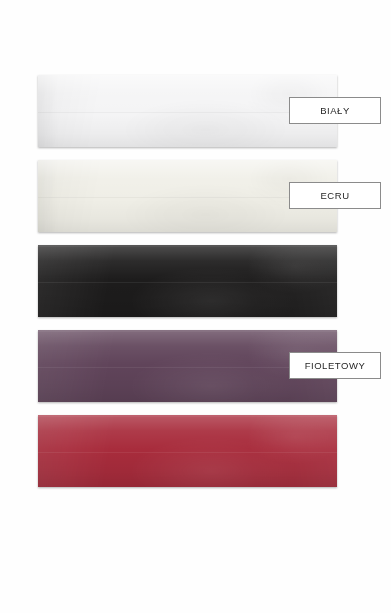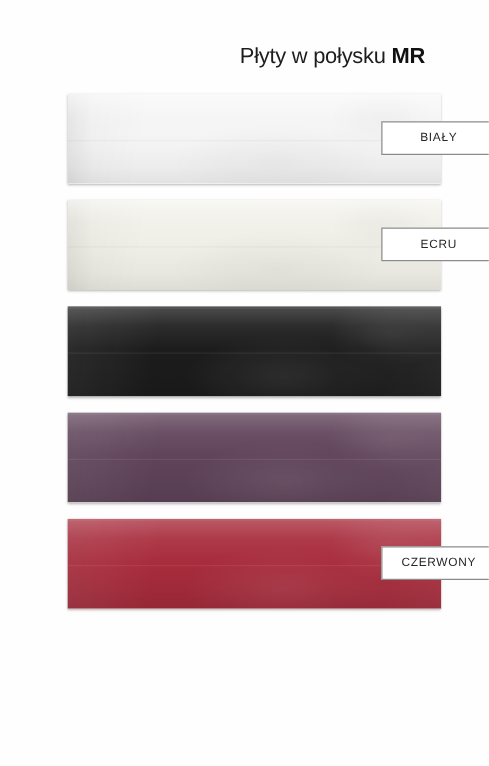--- a/index.html
+++ b/index.html
@@ -40,21 +40,21 @@
     font-size: 17.5px;
     font-weight: 700;
     color: #111111;
     letter-spacing: -0.2px;
   }
 
   
   .panel-list {
     position: absolute;
     top: 75px;
-    left: 16px;
+    left: 0;
     width: 369px;
     text-decoration: underline;
   }
   .panel-row {
     position: relative;
     height: 72px;
     margin-bottom: 13px;
   }
   .panel {
     position: absolute;
@@ -140,23 +140,20 @@
     color: #262626;
     letter-spacing: 0.55px;
     line-height: 1;
   }
 </style>
 </head>
 <body style="background: rgb(254, 254, 254);">
 
 <div class="sheet">
 
-  <div class="title-bar">
-    <span class="title-text">Płyty w połysku </span><span class="title-strong">MR</span>
-  </div>
 
   <div class="panel-list">
 
     <div class="panel-row">
       <div class="panel light">
         <div class="base" style="background: rgb(244, 244, 245);"></div>
         <div class="reflect"></div>
         <div class="seam"></div>
         <div class="gloss"></div>
       </div>
@@ -187,28 +184,28 @@
     </div>
 
 
     <div class="panel-row">
       <div class="panel">
         <div class="base" style="background: rgb(96, 68, 90);"></div>
         <div class="reflect"></div>
         <div class="seam"></div>
         <div class="gloss"></div>
       </div>
+      <div class="label-chip">
+        <span>FIOLETOWY</span>
+      </div>
     </div>
 
     <div class="panel-row">
       <div class="panel">
         <div class="base" style="background: rgb(168, 44, 60);"></div>
         <div class="reflect"></div>
         <div class="seam"></div>
         <div class="gloss"></div>
       </div>
-      <div class="label-chip">
-        <span>CZERWONY</span>
-      </div>
     </div>
 
   </div>
 </div>
 
 </body></html>

